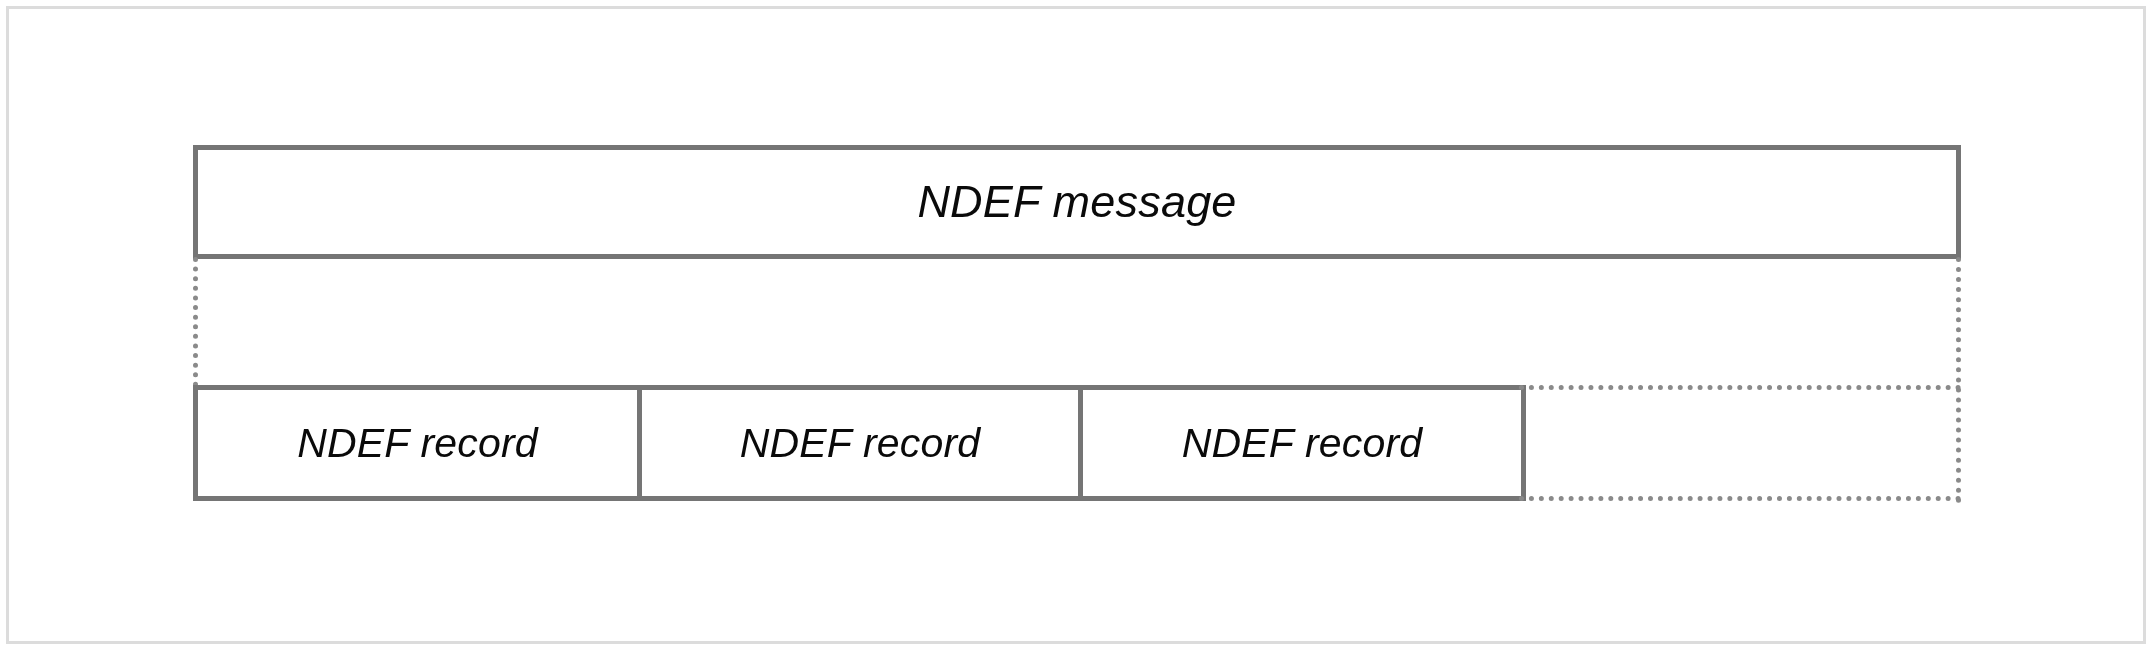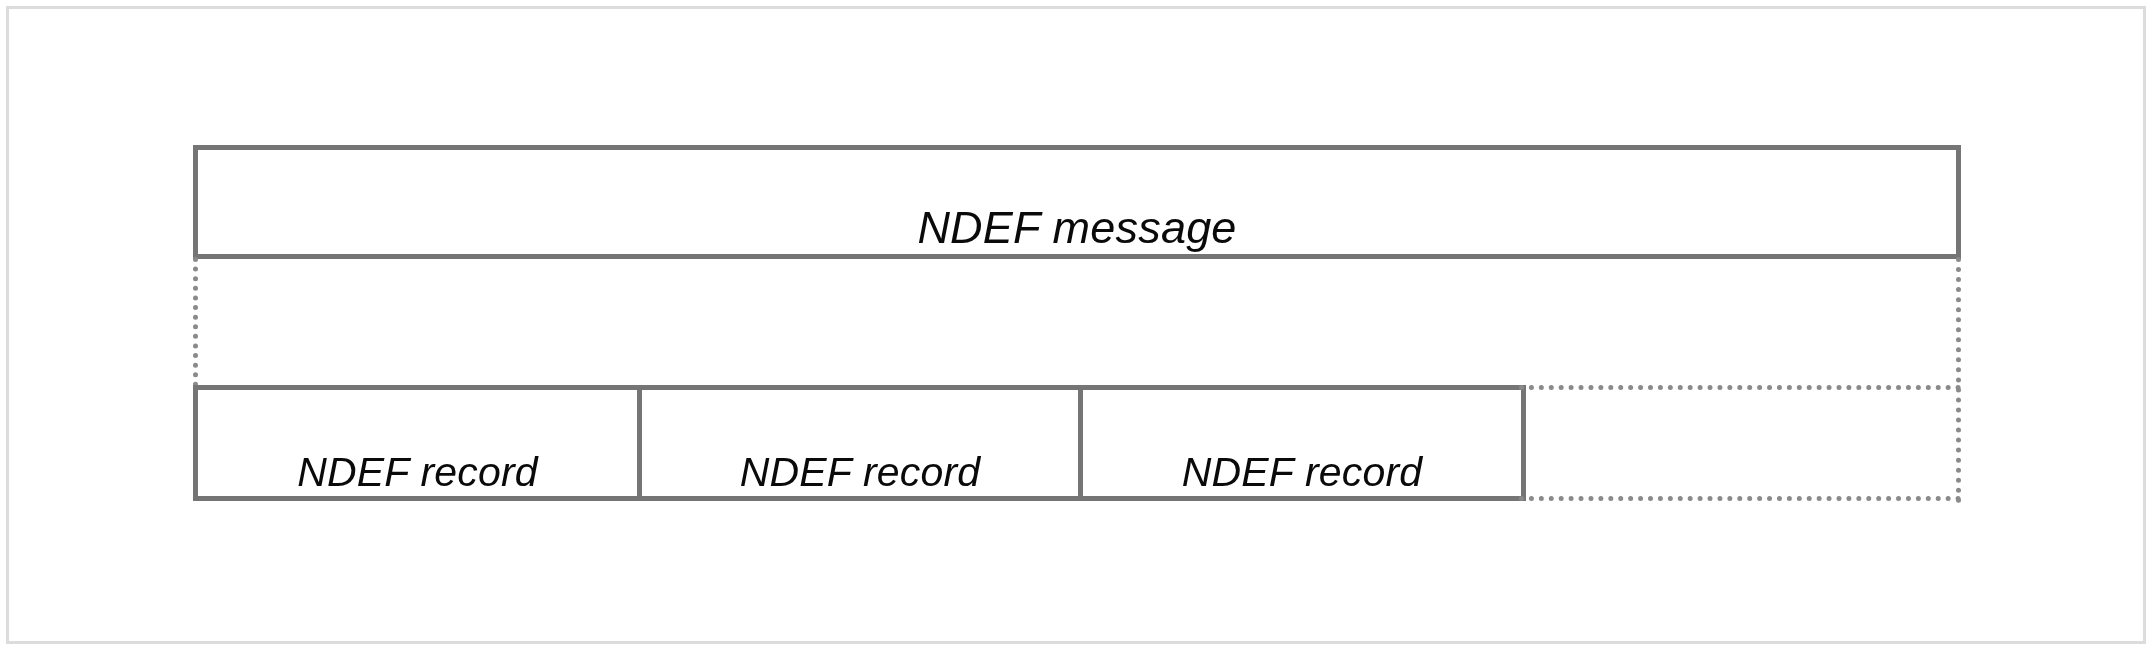--- a/index.html
+++ b/index.html
@@ -42,21 +42,21 @@
     height: 654px;
   }
 
   
   .box {
     position: absolute;
     box-sizing: border-box;
     border: 5px solid #757575;
     background: #ffffff;
     display: flex;
-    align-items: flex-end;
+    align-items: center;
     justify-content: center;
   }
 
   .box-label {
     font-family: "Liberation Sans", sans-serif;
     font-style: italic;
     font-weight: 400;
     color: #0a0a0a;
     white-space: nowrap;
     letter-spacing: 0.2px;

